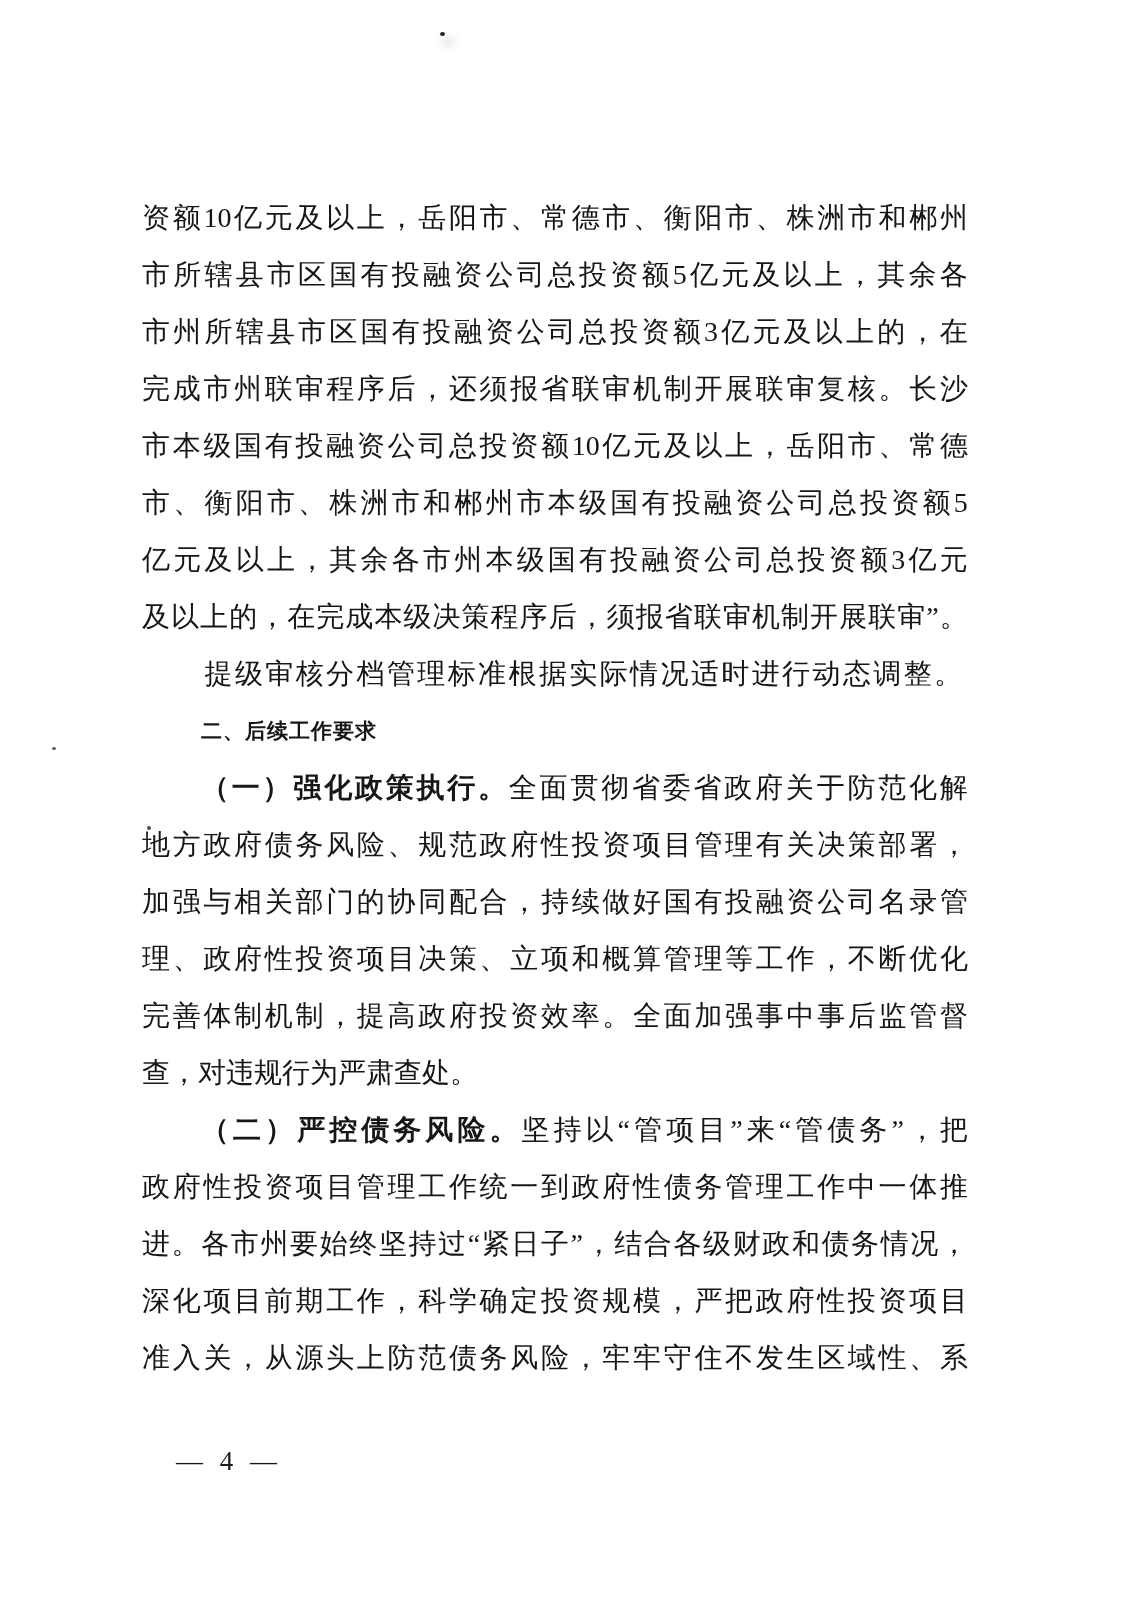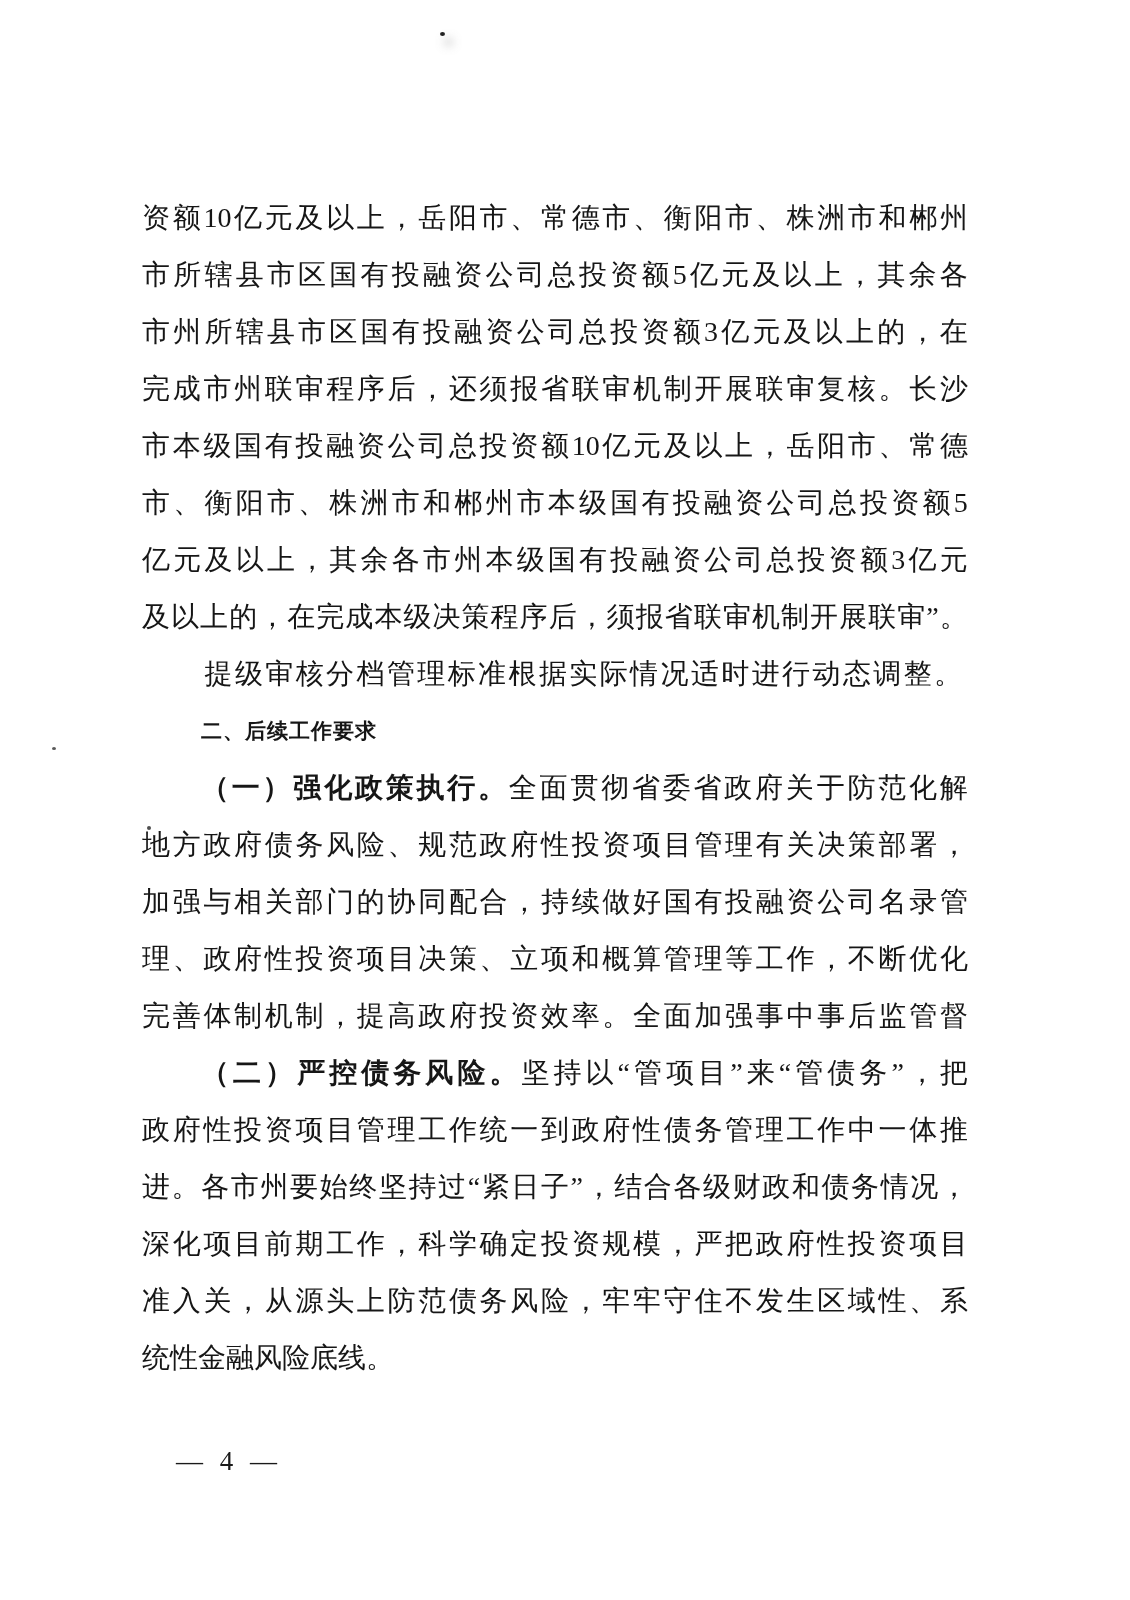--- a/index.html
+++ b/index.html
@@ -442,20 +442,21 @@
         <span class="">加</span>
         <span class="">强</span>
         <span class="">事</span>
         <span class="">中</span>
         <span class="">事</span>
         <span class="">后</span>
         <span class="">监</span>
         <span class="">管</span>
         <span class="">督</span>
       </div>
+    <div class="line"><span>查，对违规行为严肃查处。</span></div>
 
     <div class="line fill indent">
         <span class="lead-bold">（</span>
         <span class="lead-bold">二</span>
         <span class="lead-bold">）</span>
         <span class="lead-bold">严</span>
         <span class="lead-bold">控</span>
         <span class="lead-bold">债</span>
         <span class="lead-bold">务</span>
         <span class="lead-bold">风</span>
@@ -589,19 +590,18 @@
         <span class="">住</span>
         <span class="">不</span>
         <span class="">发</span>
         <span class="">生</span>
         <span class="">区</span>
         <span class="">域</span>
         <span class="">性</span>
         <span class="">、</span>
         <span class="">系</span>
       </div>
-    <div class="line"><span>统性金融风险底线。</span></div>
 
   </div>
 
   <div class="footer">— 4 —</div>
 
 </div>
 
 </body></html>

